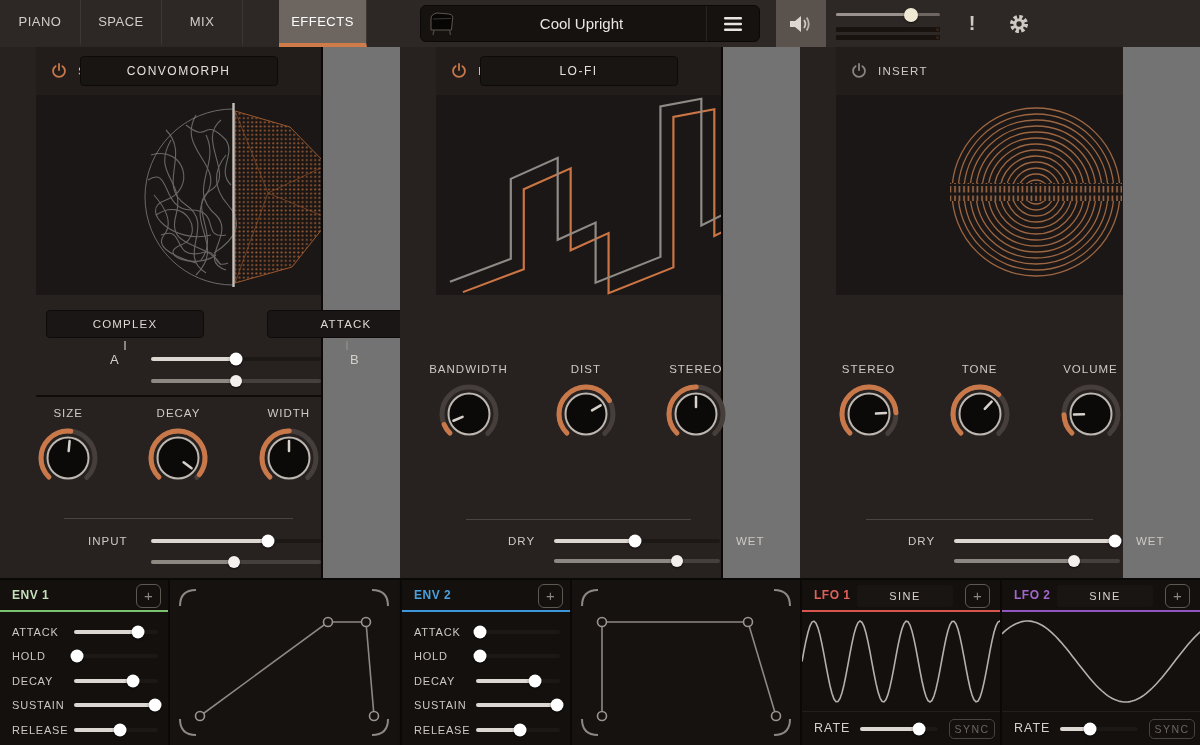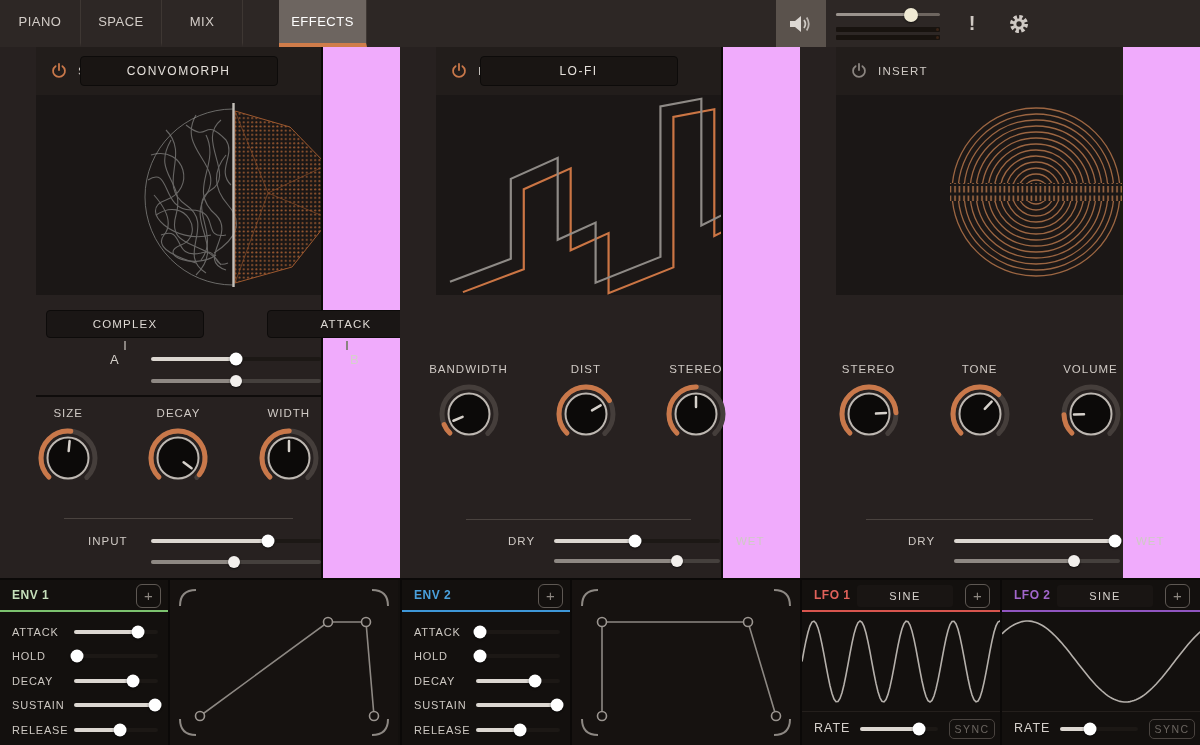--- a/index.html
+++ b/index.html
@@ -1,16 +1,16 @@
 <!DOCTYPE html>
 <html><head>
 <meta charset="utf-8">
 <style>
   html,body{margin:0;padding:0;background:#0b0908;}
-  #app{position:relative;width:1200px;height:745px;background:#f0abfc;overflow:hidden;
+  #app{position:relative;width:1200px;height:745px;background:#737373;overflow:hidden;
        font-family:"Liberation Sans","DejaVu Sans",sans-serif;-webkit-font-smoothing:antialiased;}
 
   
   .topbar{position:absolute;left:0;top:0;width:1200px;height:47px;background:#2d2725;}
   .tabs{position:absolute;left:0;top:0;height:47px;display:flex;}
   .tab{width:81px;height:47px;display:flex;align-items:center;justify-content:center;
        font-size:13px;letter-spacing:.5px;color:#d3cdc8;border-right:1px solid #3e3733;
        border-bottom:4px solid transparent;box-sizing:border-box;}
   .tab.active{width:88px;background:#6d6560;color:#ffffff;margin-left:36px;}
   .preset{position:absolute;left:420px;top:5px;width:340px;height:37px;background:#16120f;
@@ -103,20 +103,35 @@
 <div id="app">
 
   <div class="topbar">
     <div class="tabs">
       <div class="tab">PIANO</div>
       <div class="tab">SPACE</div>
       <div class="tab">MIX</div>
       <div class="tab active" style="border-bottom-color: rgb(207, 124, 74);">EFFECTS</div>
     </div>
 
+    <div class="preset">
+      <svg width="30" height="27" viewBox="0 0 30 27" style="margin-left:6px">
+        <path d="M4 20 L4 9 Q4 4 10 3 L22 4 Q27 5 25.5 9 L24.5 20 Z" fill="#070605" stroke="#5d564f" stroke-width="1"></path>
+        <path d="M7 20 l-1 5 M22.5 20 l1 5" stroke="#4c453f" stroke-width="1.3" fill="none"></path>
+        <path d="M6 9 L24 8.4" stroke="#3c3630" stroke-width="1" fill="none"></path>
+      </svg>
+      <span class="preset-name">Cool Upright</span>
+      <div class="preset-menu">
+        <svg width="20" height="16" viewBox="0 0 20 16">
+          <rect x="1" y="1" width="18" height="2.6" rx="1" fill="#e8e4df"></rect>
+          <rect x="1" y="6.7" width="18" height="2.6" rx="1" fill="#e8e4df"></rect>
+          <rect x="1" y="12.4" width="18" height="2.6" rx="1" fill="#e8e4df"></rect>
+        </svg>
+      </div>
+    </div>
 
     <div class="volbtn">
       <svg width="26" height="22" viewBox="0 0 26 22">
         <polygon points="2,8 7,8 13,3 13,19 7,14 2,14" fill="#ddd8d3"></polygon>
         <path d="M16 7 Q18.8 11 16 15" stroke="#ddd8d3" stroke-width="1.8" fill="none" opacity=".9"></path>
         <path d="M18.7 4.5 Q22.8 11 18.7 17.5" stroke="#ddd8d3" stroke-width="1.8" fill="none" opacity=".75"></path>
       </svg>
     </div>
 
     <div class="volwrap">

